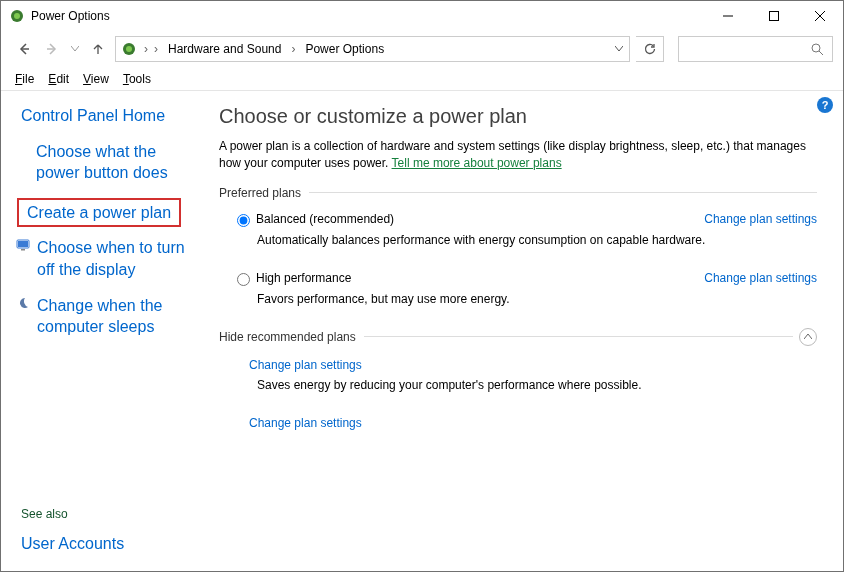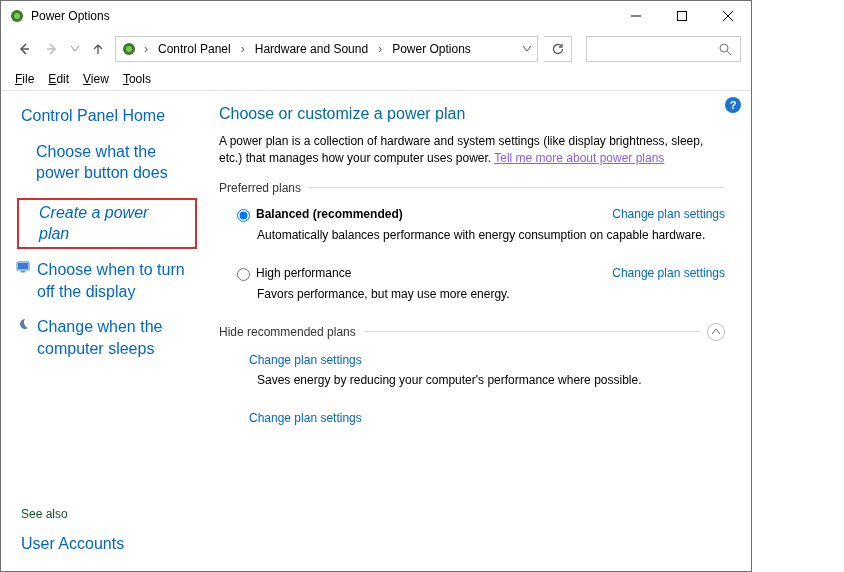--- a/index.html
+++ b/index.html
@@ -4,21 +4,21 @@
 <style>
   * { box-sizing: border-box; }
   html, body { margin:0; padding:0; }
   body {
     font-family: "Segoe UI", Tahoma, sans-serif;
     font-size: 12px;
     color: #000;
     background:#fff;
   }
   .window {
-    width: 752px;
+    width: 844px;
     height: 572px;
     border: 1px solid #707070;
     background: #fff;
     position: relative;
     display:flex;
     flex-direction:column;
   }
   
   .titlebar {
     height: 30px;
@@ -93,57 +93,57 @@
     width:208px;
     padding:14px 12px 12px 14px;
     display:flex;flex-direction:column;
   }
   .sidelink{
     color:#0066cc;font-size:16px;margin-bottom:14px;line-height:1.35;
     display:flex;align-items:flex-start;gap:6px;
   }
   .sidelink .txt{cursor:pointer}
   .sidelink.highlight .txt{
-    border:2px solid #d2302f;padding:2px 20px;color:#0066cc;font-style:italic;
+    border:2px solid #d2302f;padding:2px 8px;color:#0066cc;
   }
   .sidelink .ic{width:16px;height:16px;flex-shrink:0;display:flex;align-items:center;justify-content:center}
   .sidespacer{flex:1}
   .seealso{color:#14532d;margin-bottom:12px;padding-left:6px}
   
   .main{
     flex:1;
     padding:14px 26px 12px 10px;
     overflow:auto;
   }
   .main h1{
-    color:#0369a1;font-weight:400;font-size:16px;margin:0 0 10px 0;
+    color:#404040;font-weight:400;font-size:20px;margin:0 0 10px 0;
   }
   .desc{font-size:12px;line-height:1.4;margin-bottom:14px}
-  .desc a{color:#8b5cf6;text-decoration:underline}
+  .desc a{color:#15803d;text-decoration:underline}
   .section-head{
     font-size:12px;color:#333;margin-bottom:6px;
     position:relative;
     display:flex;align-items:center;
   }
   .section-head .line{
     flex:1;height:1px;background:#ddd;margin-left:8px;
   }
   .expand{
     width:18px;height:18px;border:1px solid #bbb;border-radius:50%;
     display:flex;align-items:center;justify-content:center;margin-left:6px;
     color:#666;font-size:10px;
   }
   .plan{
     display:flex;align-items:flex-start;justify-content:space-between;
     padding:6px 0 4px 18px;
   }
   .plan .left{display:flex;align-items:flex-start;gap:6px;flex:1}
   .plan input[type=radio]{margin:2px 0 0 0}
   .plan .name{font-size:12px}
-  .plan .name.bold{font-weight:700}
+  .plan .name.bold{font-weight:400}
   .changelink{color:#0066cc;font-size:12px;white-space:nowrap;margin-left:12px;cursor:pointer}
   .plansub-wrap{margin-bottom:10px}
   .hideplans{margin-top:14px}
 </style>
 </head>
 <body>
 
 <div class="window">
 
   <div class="titlebar">
@@ -198,21 +198,20 @@
     </div>
 
     <div class="addrbar">
       <span class="ic">
         <svg width="16" height="16" viewBox="0 0 16 16">
             <circle cx="8" cy="8" r="6" fill="#3a7b2f"></circle>
             <circle cx="8" cy="8" r="3" fill="#7ec850"></circle>
           </svg>
       </span>
       <span class="chev">›</span>
-      <span class="crumb">Control Panel</span>
       <span class="chev">›</span>
       <span class="crumb">Hardware and Sound</span>
       <span class="chev">›</span>
       <span class="crumb">Power Options</span>
       <span class="end"></span>
       <span class="dd">
         <svg width="8" height="6">
             <path d="M0 0 L4 5 L8 0" fill="none" stroke="#555"></path>
           </svg>
       </span>

